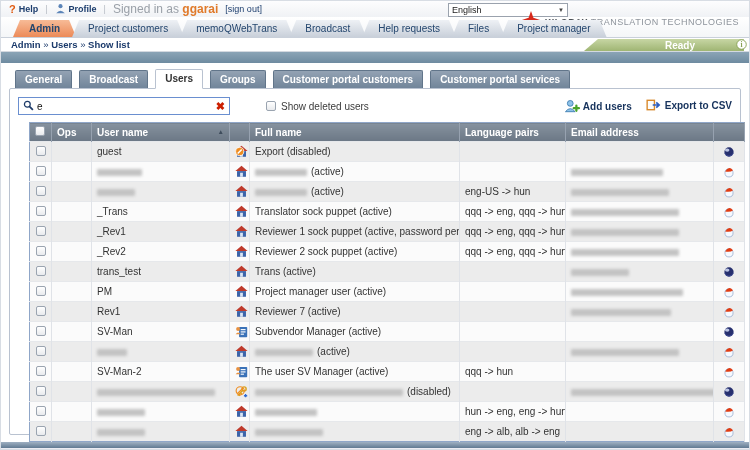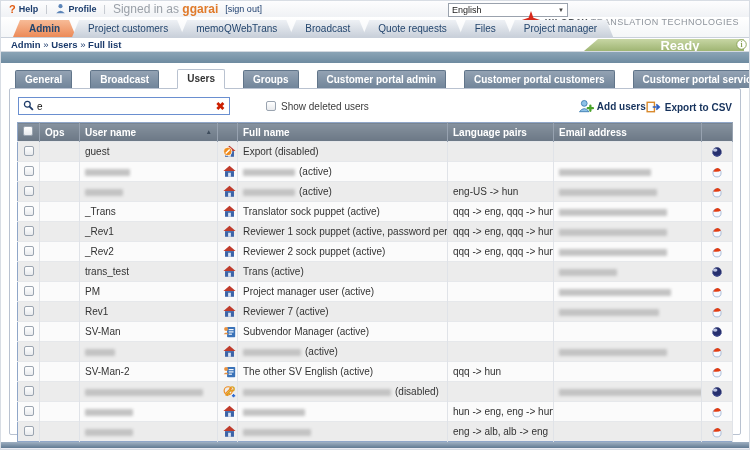--- a/index.html
+++ b/index.html
@@ -41,52 +41,52 @@
   .breadcrumb-bar { position:relative; height:15px; background:#fff;
     border-top:1px solid #c9d0da; border-bottom:1px solid #d4d9e0;
     display:flex; align-items:center; padding-left:10px; }
   .bc-item { color:#1b3a6b; font-weight:bold; font-size:9.5px; }
   .bc-item.link { cursor:pointer; }
   .bc-sep { color:#1b3a6b; font-size:9.5px; white-space:pre; }
   .ready-bar { position:absolute; right:5px; top:1px; height:12px; width:160px;
     background:linear-gradient(#c7d6a4,#9fb573);
     clip-path:polygon(14px 0,100% 0,100% 100%,0 100%);
     display:flex; align-items:center; justify-content:center; }
-  .ready-label { color:#fff; font-weight:bold; font-size:13px; text-shadow:0 1px 1px #7e965200;margin-left:32px; }
+  .ready-label { color:#fff; font-weight:bold; font-size:10px; text-shadow:0 1px 1px #7e965200;margin-left:32px; }
   .ready-info { position:absolute; right:2px; top:1px; cursor:pointer; line-height:0; }
 
   .steel-bar { height:11px; background:linear-gradient(#8ba4b6,#6e8ba0); }
 
   
   .content { background:#fff; padding-top:6px; }
-  .subtabs { display:flex; align-items:flex-end; gap:18px; margin-left:14px; position:relative; z-index:2; }
+  .subtabs { display:flex; align-items:flex-end; gap:7px; margin-left:14px; position:relative; z-index:2; }
   .subtab { font-size:10px; font-weight:bold; color:#fff; padding:3px 9px 3px;
     background:linear-gradient(#93a2b3,#71859a); border:1px solid #61758a; border-bottom:none;
     border-radius:2px 2px 0 0; cursor:pointer; white-space:nowrap; }
   .subtab.active { background:#fff; color:#333; border:1px solid #b9c2d0; border-bottom:1px solid #fff;
     margin-bottom:-1px; padding-bottom:4px; }
 
   .panel { border:1px solid #b9c2d0; margin:0 8px; background:#fff; border-radius:2px; height:347px; }
 
   .toolbar { display:flex; align-items:center; padding:8px 8px 7px; }
   .searchbox { width:212px; height:18px; border:1px solid #6a8fd0; background:#fff;
     display:flex; align-items:center; padding:0 4px; gap:3px; }
   .searchbox input { border:none; outline:none; flex:1; font-size:10px; min-width:0;
     font-family:"Liberation Sans",sans-serif; color:#111; }
   .clear-x { color:#cc1f00; font-weight:bold; font-size:11px; cursor:pointer; line-height:1; }
   .show-deleted { margin-left:36px; display:flex; align-items:center; gap:5px; }
   .show-deleted .lbl { font-weight:normal; color:#3c3c3c; }
   .cb { display:inline-block; width:10px; height:10px; border:1px solid #9aa4b0;
     background:linear-gradient(#fff,#e8eaed); border-radius:2px; }
-  .tool-buttons { margin-left:auto; display:flex; align-items:flex-end; }
+  .tool-buttons { margin-left:auto; display:flex; align-items:flex-start; gap:14px; }
   .tool-btn { display:flex; align-items:center; gap:3px; font-weight:bold; color:#16325c; cursor:pointer; }
   .tool-btn .ic { line-height:0; }
 
   
-  table.users { margin:0 7px; border-collapse:collapse; table-layout:fixed;
+  table.users { margin:0 19px; border-collapse:collapse; table-layout:fixed;
     width:calc(100% - 14px); border:1px solid #8fa6c8; font-size:10px; }
   table.users th { background:linear-gradient(#86929f,#6b7785); color:#fff; font-weight:bold;
     text-align:left; padding:3px 5px; border-right:1px solid #97a2b0; height:19px;
     position:relative; white-space:nowrap; overflow:hidden; }
   table.users td { padding:3px 5px; border-right:1px solid #e0e3e8; border-top:1px solid #e6e8eb;
     height:19px; white-space:nowrap; overflow:hidden; color:#333; }
   tr.r-odd td { background:#ececec; }
   tr.r-even td { background:#fbfbfb; }
   td.col-cbx, th.col-cbx, td.col-icn, td.col-lic { text-align:center; padding:2px 2px; }
   .sort-arrow { position:absolute; right:5px; top:5px; font-size:6.5px; color:#3e4c5c; }
@@ -140,45 +140,44 @@
       <b>KILGRAY</b>
       <span>TRANSLATION TECHNOLOGIES</span>
     </span>
   </div>
 
   <div class="nav-tabs" id="nav-tabs">
       <div class="nav-tab active">Admin</div>
       <div class="nav-tab">Project customers</div>
       <div class="nav-tab">memoQWebTrans</div>
       <div class="nav-tab">Broadcast</div>
-      <div class="nav-tab">Quote requests</div>
+      <div class="nav-tab">Help requests</div>
       <div class="nav-tab">Files</div>
       <div class="nav-tab">Project manager</div>
     </div>
 
   <div class="breadcrumb-bar">
-    <span id="breadcrumb"><span class="bc-item link">Admin</span><span class="bc-sep"> » </span><span class="bc-item link">Users</span><span class="bc-sep"> » </span><span class="bc-item">Full list</span></span>
+    <span id="breadcrumb"><span class="bc-item link">Admin</span><span class="bc-sep"> » </span><span class="bc-item link">Users</span><span class="bc-sep"> » </span><span class="bc-item">Show list</span></span>
     <span class="ready-bar">
       <span class="ready-label">Ready</span>
     </span>
     <span class="ready-info"><svg viewBox="0 0 12 12" width="11" height="11">
           <circle cx="6" cy="6" r="5.2" fill="#fff" stroke="#87a052"></circle>
           <text x="6" y="8.8" font-size="8" text-anchor="middle" fill="#87a052" font-weight="bold" font-family="serif">i</text>
         </svg></span>
   </div>
 
   <div class="steel-bar"></div>
 
   <div class="content">
     <div class="subtabs" id="subtabs">
         <div class="subtab">General</div>
         <div class="subtab">Broadcast</div>
         <div class="subtab active">Users</div>
         <div class="subtab">Groups</div>
-        <div class="subtab">Customer portal admin</div>
         <div class="subtab">Customer portal customers</div>
         <div class="subtab">Customer portal services</div>
       </div>
 
     <div class="panel">
       <div class="toolbar">
         <span class="searchbox">
           <span class="ic"><svg viewBox="0 0 14 14" width="11" height="11">
                 <circle cx="5.5" cy="5.5" r="3.7" fill="none" stroke="#1c3a68" stroke-width="1.6"></circle>
                 <line x1="8.4" y1="8.4" x2="12.6" y2="12.6" stroke="#1c3a68" stroke-width="2.2"></line>
@@ -433,21 +432,21 @@
               <td></td>
               <td>SV-Man-2</td>
               <td class="col-icn"><span class="icon16"><svg viewBox="0 0 16 16" width="13" height="13">
                     <rect x="5" y="2.5" width="10" height="12.5" rx="1" fill="#3a72b8"></rect>
                     <rect x="7" y="5" width="6" height="1.4" fill="#fff"></rect>
                     <rect x="7" y="7.8" width="6" height="1.4" fill="#fff"></rect>
                     <rect x="7" y="10.6" width="4" height="1.4" fill="#fff"></rect>
                     <circle cx="3.8" cy="5" r="2.4" fill="#e8913f"></circle>
                     <path d="M0.8 11.5 Q3.8 7 6.8 11.5 Z" fill="#e8913f"></path>
                   </svg></span></td>
-              <td>The other SV English (active)</td>
+              <td>The user SV Manager (active)</td>
               <td>qqq -&gt; hun</td>
               <td></td>
               <td class="col-lic"><span class="icon16"><svg viewBox="0 0 16 16" width="12" height="12">
                     <circle cx="8" cy="9.2" r="5.4" fill="#f6f9ff" stroke="#93a9cc"></circle>
                     <path d="M2.8 7.4 Q7.4 -1 13.4 5.6 Q10.5 8.6 2.8 7.4 Z" fill="#e23c12"></path>
                   </svg></span></td>
             </tr>
             <tr class="r-odd">
               <td class="col-cbx"><span class="cb"></span></td>
               <td></td>

